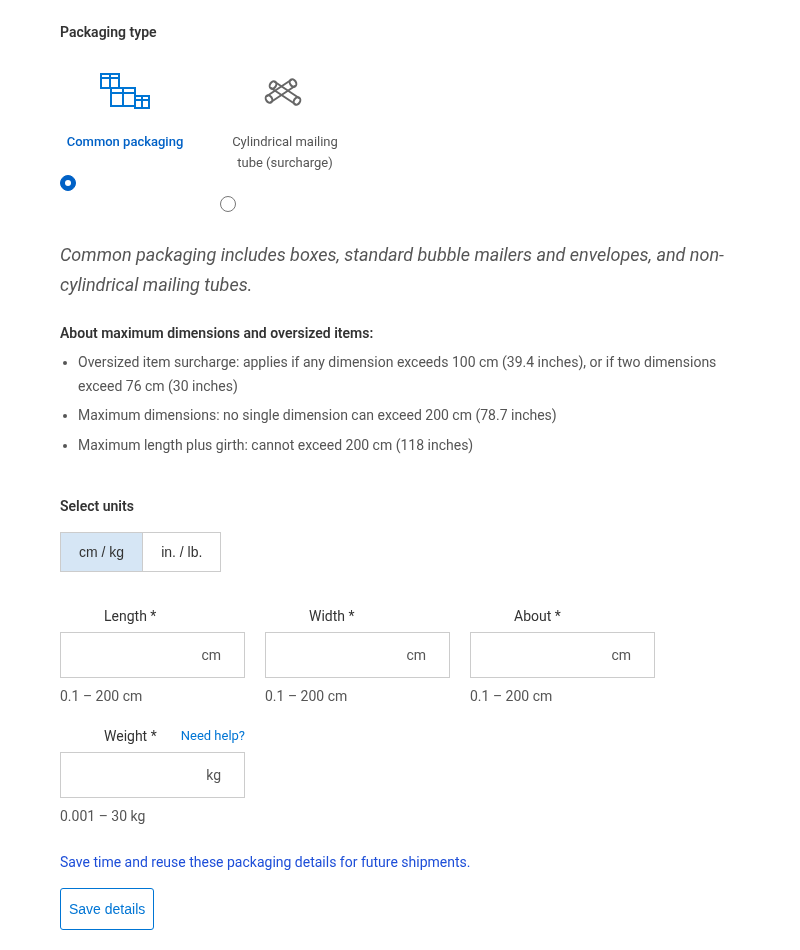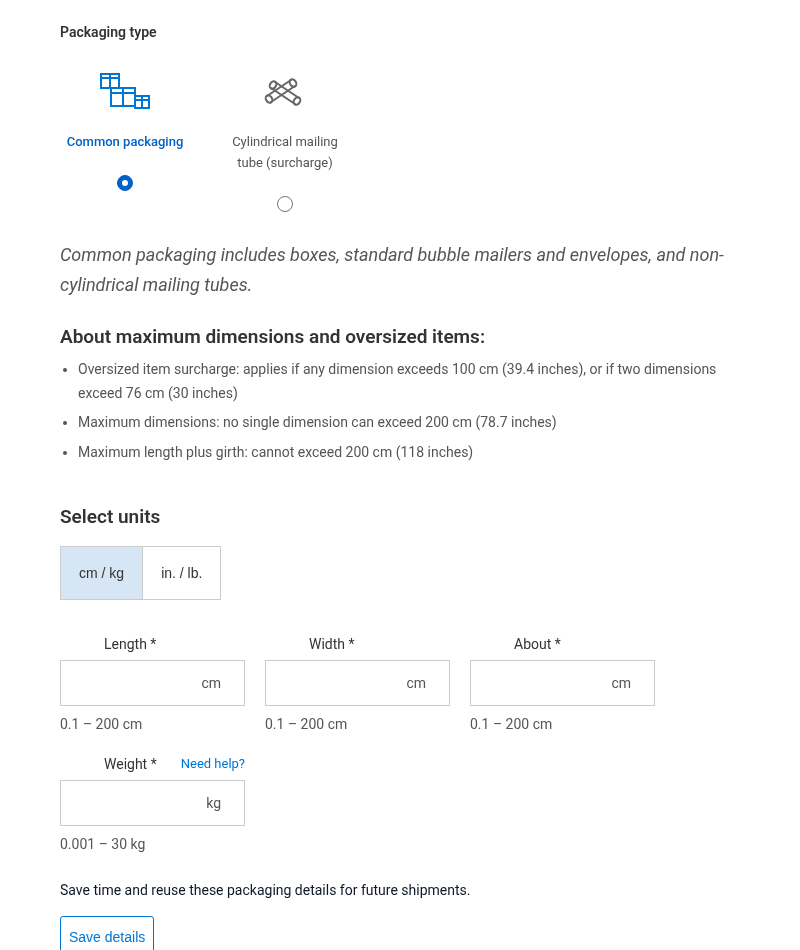--- a/index.html
+++ b/index.html
@@ -18,21 +18,20 @@
       margin-bottom: 28px;
     }
     .pkg-options {
       display: flex;
       gap: 30px;
       margin-bottom: 28px;
     }
     .pkg-option {
       display: flex;
       flex-direction: column;
-      align-items: center;
       width: 130px;
       text-align: center;
       cursor: pointer;
     }
     .pkg-icon {
       height: 48px;
       display: flex;
       align-items: center;
       justify-content: center;
       margin-bottom: 16px;
@@ -69,21 +68,21 @@
       background: #fff;
     }
     .body-text {
       font-size: 18px;
       color: #555;
       line-height: 1.7;
       margin-bottom: 24px;
       font-style: italic;
     }
     .subhead {
-      font-size: 19px;
+      font-size: 14px;
       font-weight: 600;
       color: #333;
       margin-bottom: 10px;
     }
     ul.info-list {
       padding-left: 18px;
       margin-bottom: 40px;
     }
     ul.info-list li {
       font-size: 14px;
@@ -91,21 +90,21 @@
       line-height: 1.7;
       margin-bottom: 6px;
     }
     .units-toggle {
       display: inline-flex;
       border: 1px solid #ccc;
       margin-top: 8px;
       margin-bottom: 36px;
     }
     .units-toggle .unit-btn {
-      padding: 18px 18px;
+      padding: 11px 18px;
       font-size: 14px;
       color: #333;
       background: #fff;
       cursor: pointer;
       border: none;
     }
     .units-toggle .unit-btn.active {
       background: #d6e6f5;
     }
     .units-toggle .unit-btn + .unit-btn {
@@ -163,21 +162,21 @@
       color: #555;
       pointer-events: none;
     }
     .hint {
       font-size: 14px;
       color: #555;
       margin-top: 10px;
     }
     .save-note {
       font-size: 14px;
-      color: #0f172a;
+      color: #1d4ed8;
       margin-top: 30px;
       margin-bottom: 18px;
     }
     .save-btn {
       border: 1px solid #0075d4;
       color: #0075d4;
       background: #fff;
       padding: 12px 8px;
       font-size: 14px;
       border-radius: 3px;

